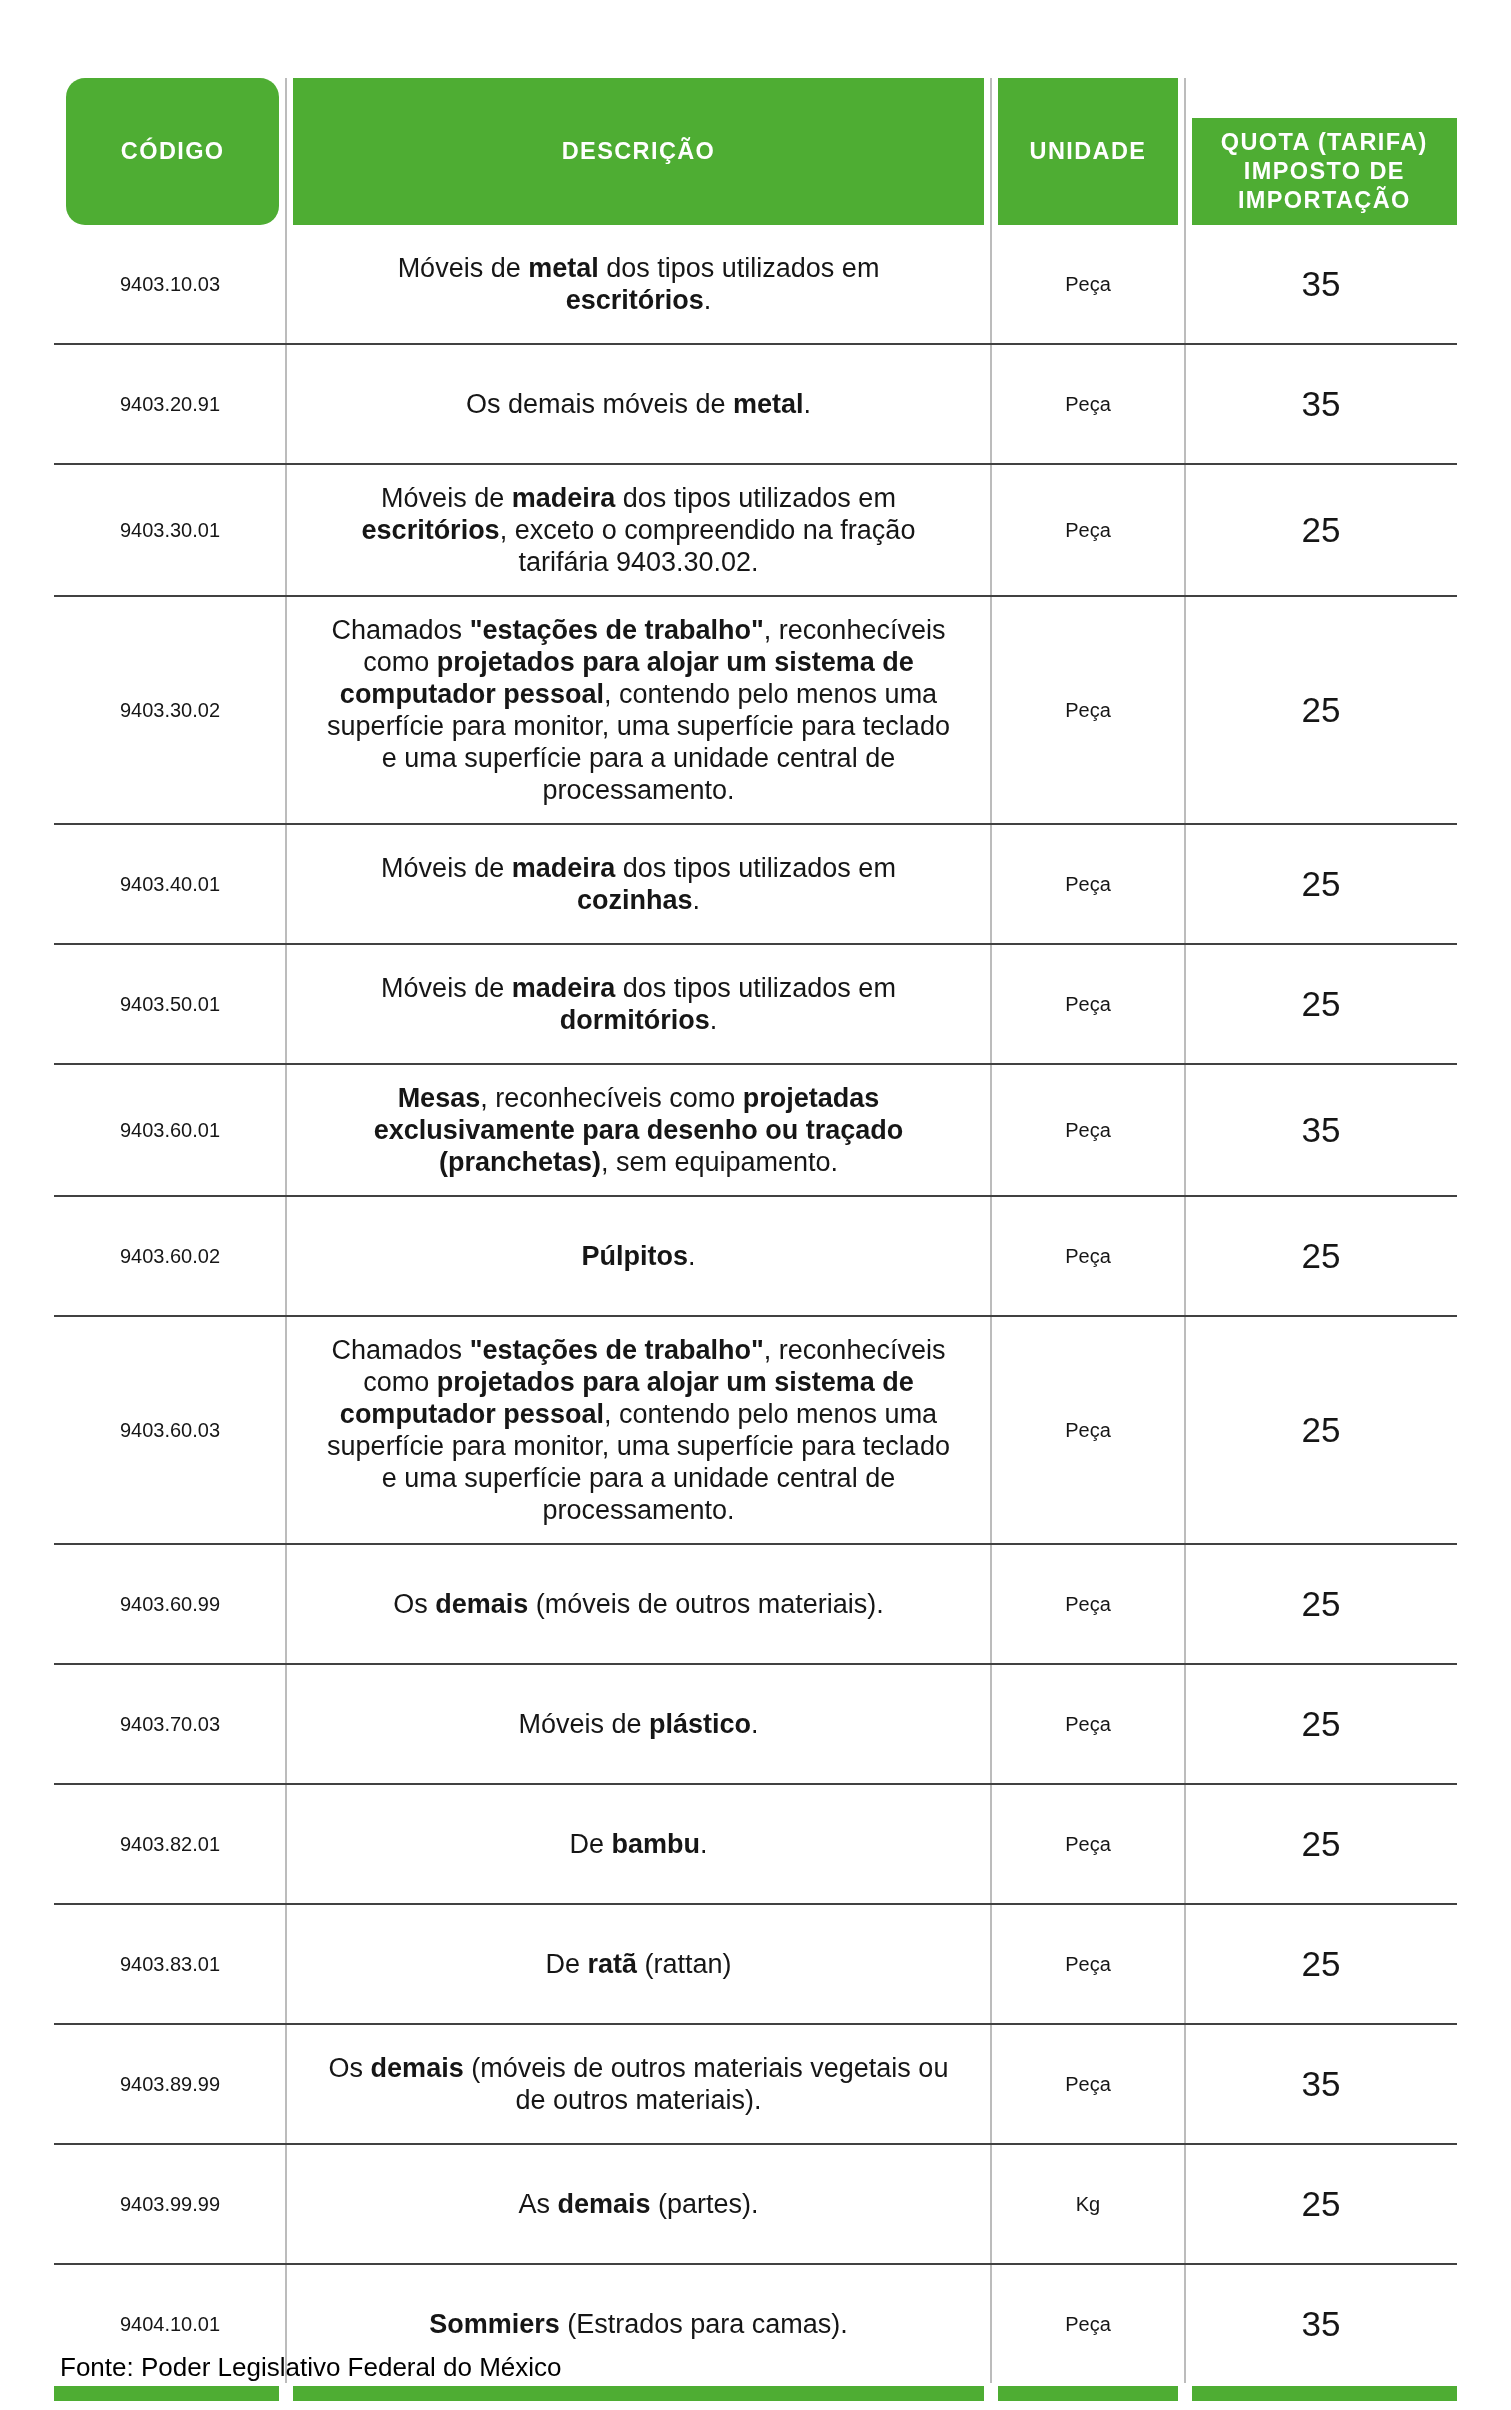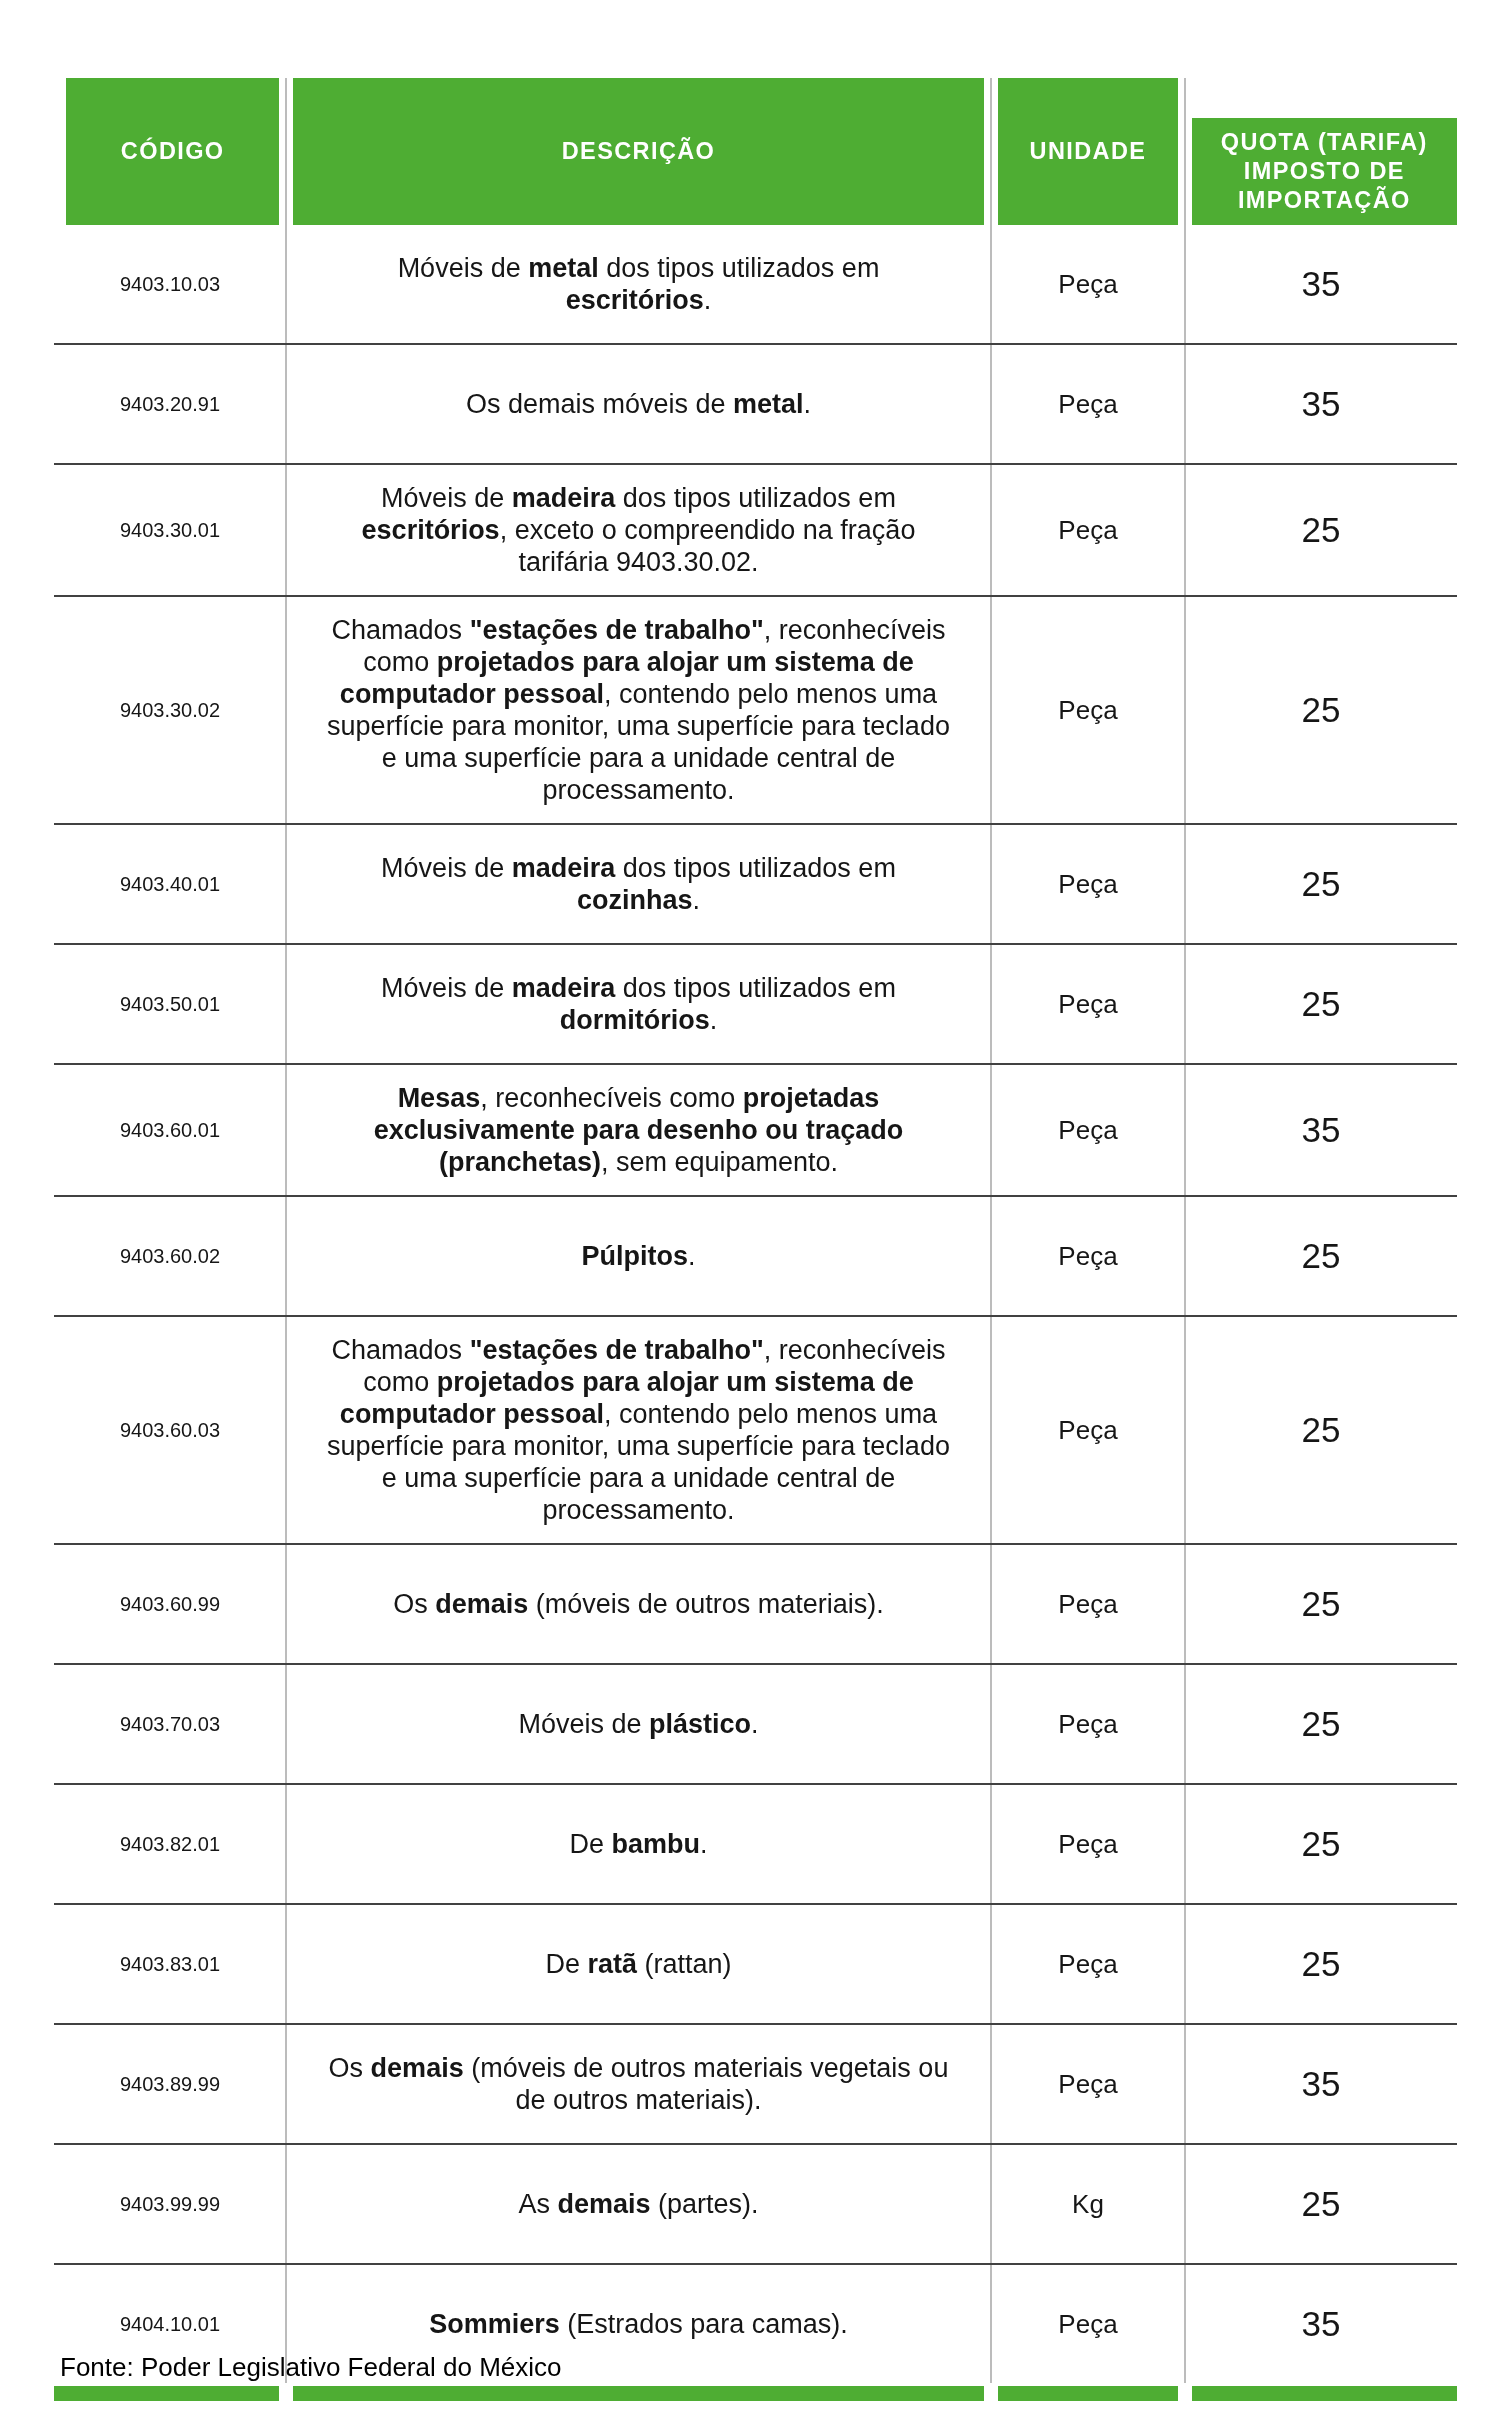--- a/index.html
+++ b/index.html
@@ -25,37 +25,37 @@
     position:relative;z-index:1;
     display:grid;grid-template-columns:232px 705px 194px 272px;
     height:147px;
   }
   .hcell{
     background:var(--green);color:var(--header-text);
     display:flex;align-items:center;justify-content:center;text-align:center;
     font-size:23.5px;font-weight:bold;letter-spacing:1.4px;line-height:29px;
     margin:0 6.6px;
   }
-  .hcell:first-child{margin-left:12px;}
+  .hcell:first-child{margin-left:12px;border-radius:19px;}
   .hcell:last-child{margin-right:0;margin-top:40px;}
   .row{
     position:relative;z-index:1;
     display:grid;grid-template-columns:232px 705px 194px 272px;
     border-bottom:2.8px solid var(--row-border);
   }
   .row:last-child{border-bottom:none;}
   .cell{
     min-height:118px;box-sizing:border-box;
     display:flex;align-items:center;justify-content:center;text-align:center;
     padding:7.5px 5.6px;
   }
   .cell.code{font-size:20px;}
   .cell.desc{font-size:27px;line-height:32px;padding:17px 41px;}
   .cell.desc b{font-weight:bold;}
-  .cell.unit{font-size:26px;}
+  .cell.unit{font-size:20px;}
   .cell.quota{font-size:35px;}
   .bars{
     display:grid;grid-template-columns:232px 705px 194px 272px;
     height:15px;margin-top:2.8px;
   }
   .bar{background:var(--green);margin:0 6.6px;}
   .bar:first-child{margin-left:0;}
   .bar:last-child{margin-right:0;}
   .source{
     position:absolute;left:60px;top:2352px;

